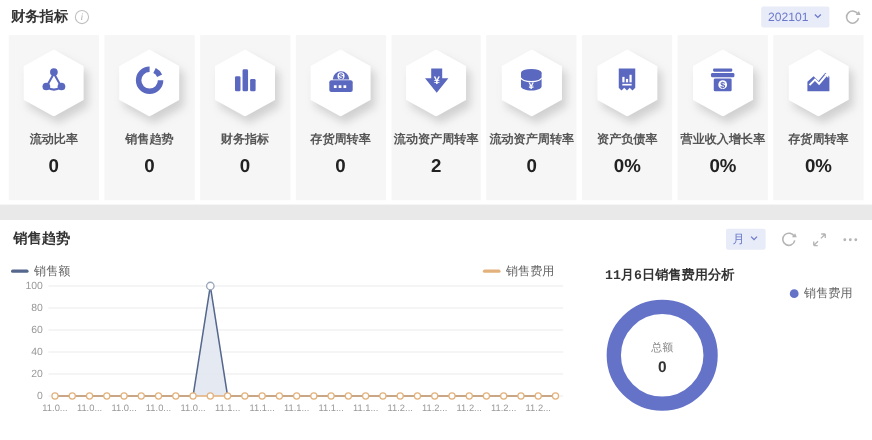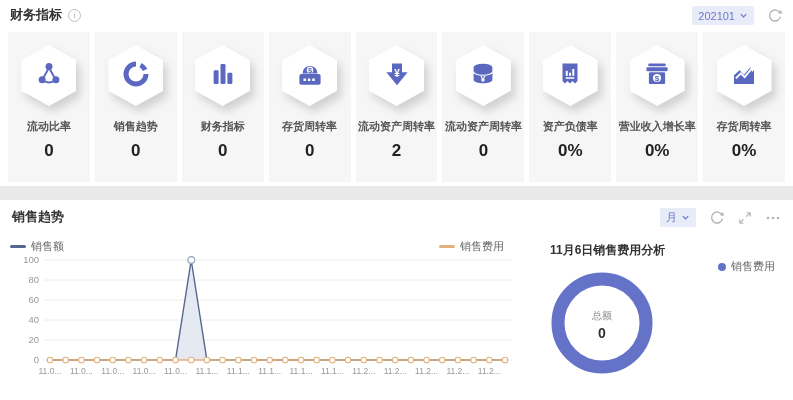--- a/index.html
+++ b/index.html
@@ -34,21 +34,21 @@
   .sales { margin-top:14px; height:228px; padding:8px 10px 0; }
   .sales-body { display:flex; }
   .chart-col { width:508px; }
   .legend-row { height:16px; display:flex; justify-content:space-between; gap:19px;
     padding-right:14px; margin-top:8px; }
   .legend-item { display:flex; align-items:center; gap:5px; font-size:11px; color:#666; cursor:pointer; }
   .legend-swatch { width:16px; height:3px; border-radius:2px; }
   svg.line-chart { width:508px; height:138px; display:block; }
 
   .analysis-col { flex:1; position:relative; padding-left:32px; }
-  .analysis-title { font-size:12px; font-weight:bold; color:#333; margin-top:12px; }
+  .analysis-title { font-size:12px; font-weight:bold; color:#333; margin-top:12px;font-family:Liberation Mono, monospace; }
   .analysis-legend { position:absolute; top:29px; right:8px; display:flex; align-items:center;
     gap:5px; font-size:11px; color:#666; cursor:pointer; }
   .legend-dot { width:8px; height:8px; border-radius:50%; background:var(--donut,#6473c8); }
   .donut-box { display:flex; margin-top:12px; }
 </style>
 </head>
 <body>
 
 <section class="panel finance">
   <div class="panel-header">

